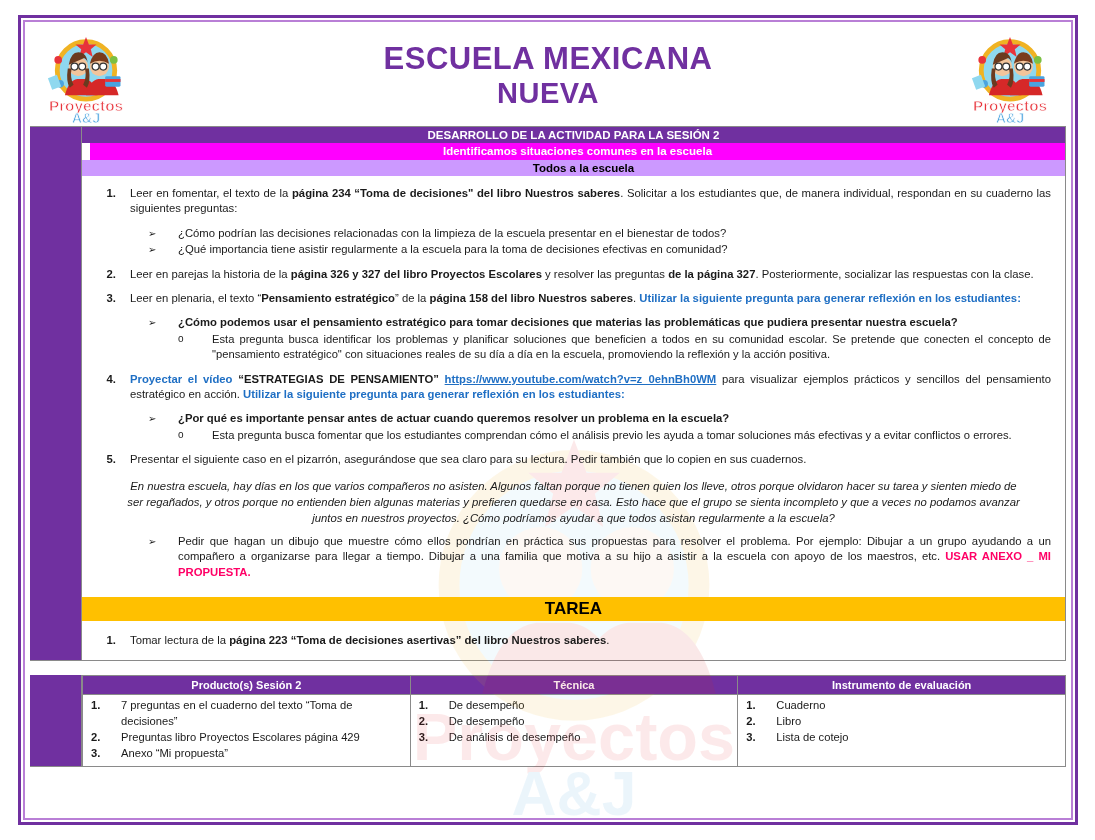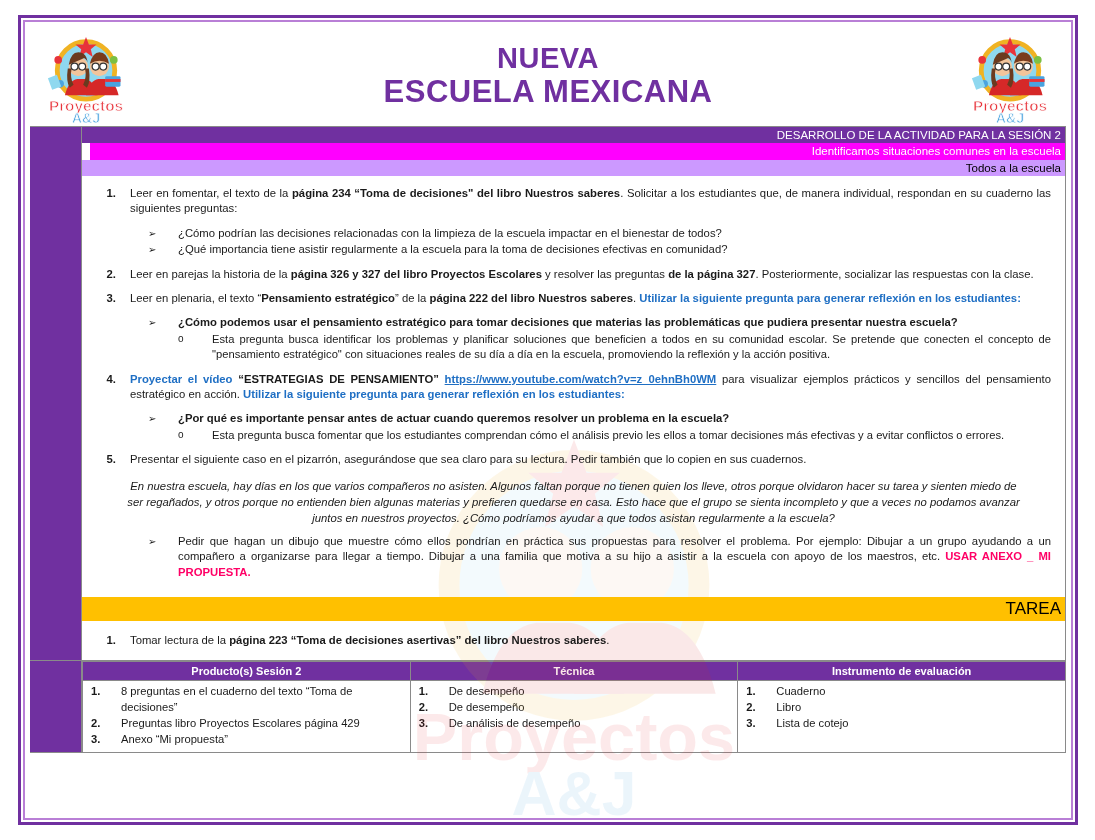--- a/index.html
+++ b/index.html
@@ -81,22 +81,22 @@
   .main {
     flex: 1 1 auto;
     border-right: 1px solid #8a8a8a;
     border-bottom: 1px solid #8a8a8a;
     background: #ffffff;
     position: relative;
   }
 
   
   .bar {
-    text-align: right;
-    font-weight: normal;
+    text-align: center;
+    font-weight: bold;
     line-height: 1.25;
     padding: 1px 4px;
   }
   .bar.purple { background: #7030a0; color: #ffffff; font-size: 11.5px; }
   .bar.magenta { background: #ff00ff; color: #ffffff; font-size: 11.5px; margin-left: 8px; }
   .bar.lilac  { background: #cc99ff; color: #000000; font-size: 11.5px; padding-left: 24px; }
   .bar.orange { background: #ffc000; color: #000000; font-size: 17px; }
 
   
   .items { padding: 10px 14px 8px 14px; }
@@ -161,21 +161,21 @@
   .link {
     color: #1f6fc4;
     font-weight: bold;
     text-decoration: underline;
   }
   .pink-b { color: #ff0066; font-weight: bold; }
 
   
   .eval-wrap {
     display: flex;
-    margin-top: 0;
+    margin-top: 14px;
   }
   .eval-side {
     width: 52px; flex: 0 0 52px;
     background: #7030a0;
     border-right: 1px solid #8a8a8a;
     border-bottom: 1px solid #8a8a8a;
   }
   .eval-table {
     flex: 1 1 auto;
     border-collapse: collapse;
@@ -256,22 +256,22 @@
           <rect x="70" y="44" width="16" height="11" rx="1.5" fill="#4aa3df"></rect>
           <rect x="70" y="47" width="16" height="3" fill="#e8333a"></rect>
           <rect x="12" y="44" width="10" height="13" fill="#8fd8ef" transform="rotate(-20 17 50)"></rect>
 
           <text x="50" y="80" font-family="Liberation Sans, sans-serif" font-size="16" font-weight="bold" fill="#e8333a" text-anchor="middle" stroke="#fff" stroke-width="0.8">Proyectos</text>
           <text x="50" y="93" font-family="Liberation Sans, sans-serif" font-size="15" font-weight="bold" fill="#4aa3df" text-anchor="middle" stroke="#fff" stroke-width="0.8">A&amp;J</text>
         </svg>
       </div>
 
       <div class="title-block">
+        <div class="title-line l2">ESCUELA MEXICANA</div>
         <div class="title-line l1">NUEVA</div>
-        <div class="title-line l2">ESCUELA MEXICANA</div>
       </div>
 
       <div class="logo right">
         <svg viewBox="0 0 100 96" width="96" height="92">
           <circle cx="50" cy="38" r="30" fill="#8fd8ef"></circle>
           <circle cx="50" cy="38" r="30" fill="none" stroke="#f0b323" stroke-width="5"></circle>
           <polygon points="50,3 53,11 61,11 55,16 57,24 50,19 43,24 45,16 39,11 47,11" fill="#e8333a"></polygon>
           <circle cx="21" cy="27" r="4" fill="#e8333a"></circle>
           <circle cx="79" cy="27" r="4" fill="#7bc043"></circle>
           <circle cx="23" cy="52" r="4" fill="#4aa3df"></circle>
@@ -322,34 +322,34 @@
         <div class="bar lilac">Todos a la escuela</div>
 
         <div class="items" id="activity-list">
             <div class="num-item">
               <div class="num">1.</div>
               <div class="txt"><span>Leer en fomentar, el texto de la </span><span class="b">página 234 “Toma de decisiones" del libro Nuestros saberes</span><span>. Solicitar a los estudiantes que, de manera individual, respondan en su cuaderno las siguientes preguntas:</span></div>
             </div>
             <div class="sub-list">
               <div class="sub-item">
                 <div class="marker">➢</div>
-                <div class="txt"><span>¿Cómo podrían las decisiones relacionadas con la limpieza de la escuela impactar en el bienestar de todos?</span></div>
+                <div class="txt"><span>¿Cómo podrían las decisiones relacionadas con la limpieza de la escuela presentar en el bienestar de todos?</span></div>
               </div>
               <div class="sub-item">
                 <div class="marker">➢</div>
                 <div class="txt"><span>¿Qué importancia tiene asistir regularmente a la escuela para la toma de decisiones efectivas en comunidad?</span></div>
               </div>
             </div>
             <div class="num-item">
               <div class="num">2.</div>
               <div class="txt"><span>Leer en parejas la historia de la </span><span class="b">página 326 y 327 del libro Proyectos Escolares</span><span> y resolver las preguntas </span><span class="b">de la página 327</span><span>. Posteriormente, socializar las respuestas con la clase.</span></div>
             </div>
             <div class="num-item">
               <div class="num">3.</div>
-              <div class="txt"><span>Leer en plenaria, el texto “</span><span class="b">Pensamiento estratégico</span><span>” de la </span><span class="b">página 222 del libro Nuestros saberes</span><span>. </span><span class="blue-b">Utilizar la siguiente pregunta para generar reflexión en los estudiantes:</span></div>
+              <div class="txt"><span>Leer en plenaria, el texto “</span><span class="b">Pensamiento estratégico</span><span>” de la </span><span class="b">página 158 del libro Nuestros saberes</span><span>. </span><span class="blue-b">Utilizar la siguiente pregunta para generar reflexión en los estudiantes:</span></div>
             </div>
             <div class="sub-list">
               <div class="sub-item">
                 <div class="marker">➢</div>
                 <div class="txt"><span class="b">¿Cómo podemos usar el pensamiento estratégico para tomar decisiones que materias las problemáticas que pudiera presentar nuestra escuela?</span></div>
               </div>
               <div class="subsub-list">
                 <div class="subsub-item">
                   <div class="marker">o</div>
                   <div class="txt"><span>Esta pregunta busca identificar los problemas y planificar soluciones que beneficien a todos en su comunidad escolar. Se pretende que conecten el concepto de "pensamiento estratégico" con situaciones reales de su día a día en la escuela, promoviendo la reflexión y la acción positiva.</span></div>
@@ -361,21 +361,21 @@
               <div class="txt"><span class="blue-b">Proyectar el vídeo </span><span class="b">“ESTRATEGIAS DE PENSAMIENTO” </span><span class="link">https://www.youtube.com/watch?v=z_0ehnBh0WM</span><span> para visualizar ejemplos prácticos y sencillos del pensamiento estratégico en acción. </span><span class="blue-b">Utilizar la siguiente pregunta para generar reflexión en los estudiantes:</span></div>
             </div>
             <div class="sub-list">
               <div class="sub-item">
                 <div class="marker">➢</div>
                 <div class="txt"><span class="b">¿Por qué es importante pensar antes de actuar cuando queremos resolver un problema en la escuela?</span></div>
               </div>
               <div class="subsub-list">
                 <div class="subsub-item">
                   <div class="marker">o</div>
-                  <div class="txt"><span>Esta pregunta busca fomentar que los estudiantes comprendan cómo el análisis previo les ellos a tomar decisiones más efectivas y a evitar conflictos o errores.</span></div>
+                  <div class="txt"><span>Esta pregunta busca fomentar que los estudiantes comprendan cómo el análisis previo les ayuda a tomar soluciones más efectivas y a evitar conflictos o errores.</span></div>
                 </div>
               </div>
             </div>
             <div class="num-item">
               <div class="num">5.</div>
               <div class="txt"><span>Presentar el siguiente caso en el pizarrón, asegurándose que sea claro para su lectura. Pedir también que lo copien en sus cuadernos.</span></div>
             </div>
             <div class="case-para">En nuestra escuela, hay días en los que varios compañeros no asisten. Algunos faltan porque no tienen quien los lleve, otros porque olvidaron hacer su tarea y sienten miedo de ser regañados, y otros porque no entienden bien algunas materias y prefieren quedarse en casa. Esto hace que el grupo se sienta incompleto y que a veces no podamos avanzar juntos en nuestros proyectos. ¿Cómo podríamos ayudar a que todos asistan regularmente a la escuela?</div>
             <div class="sub-list">
               <div class="sub-item">
@@ -404,21 +404,21 @@
             <th>Producto(s) Sesión 2</th>
             <th>Técnica</th>
             <th>Instrumento de evaluación</th>
           </tr>
         </thead>
         <tbody>
           <tr>
             <td id="eval-col-0">
                 <div class="eval-li">
                   <div class="n">1.</div>
-                  <div class="v">8 preguntas en el cuaderno del texto “Toma de decisiones”</div>
+                  <div class="v">7 preguntas en el cuaderno del texto “Toma de decisiones”</div>
                 </div>
                 <div class="eval-li">
                   <div class="n">2.</div>
                   <div class="v">Preguntas libro Proyectos Escolares página 429</div>
                 </div>
                 <div class="eval-li">
                   <div class="n">3.</div>
                   <div class="v">Anexo “Mi propuesta”</div>
                 </div>
               </td>

